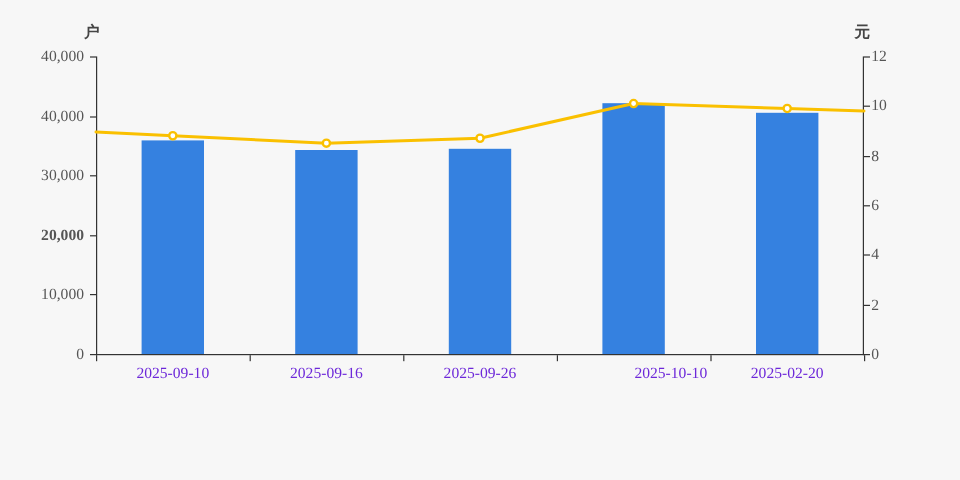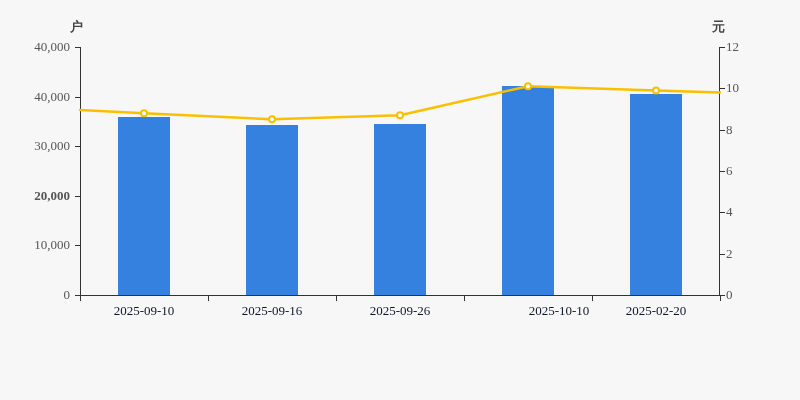--- a/index.html
+++ b/index.html
@@ -60,21 +60,21 @@
     transform: translateY(-50%);
   }
   .tick-label.right {
     left: 726px;
     transform: translateY(-50%);
   }
   .tick-label.xlab {
     top: 303px;
     transform: translateX(-50%);
     font-size: 13px;
-    color: #0f172a;
+    color: #6d28d9;
   }
 
   .bar {
     position: absolute;
     background: #3581e0;
   }
   #series-line-svg {
     position: absolute;
     left: 0;
     top: 0;

